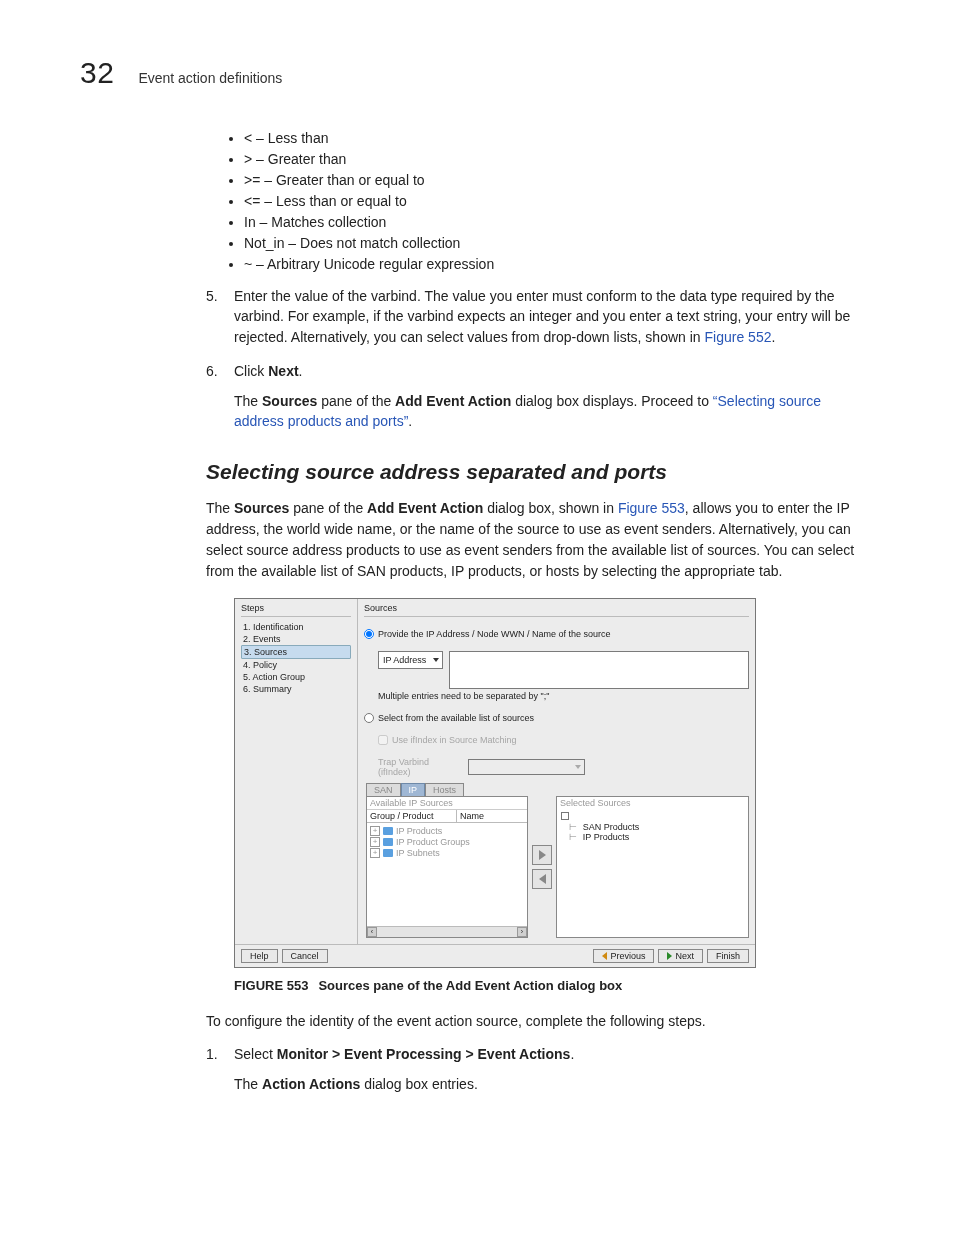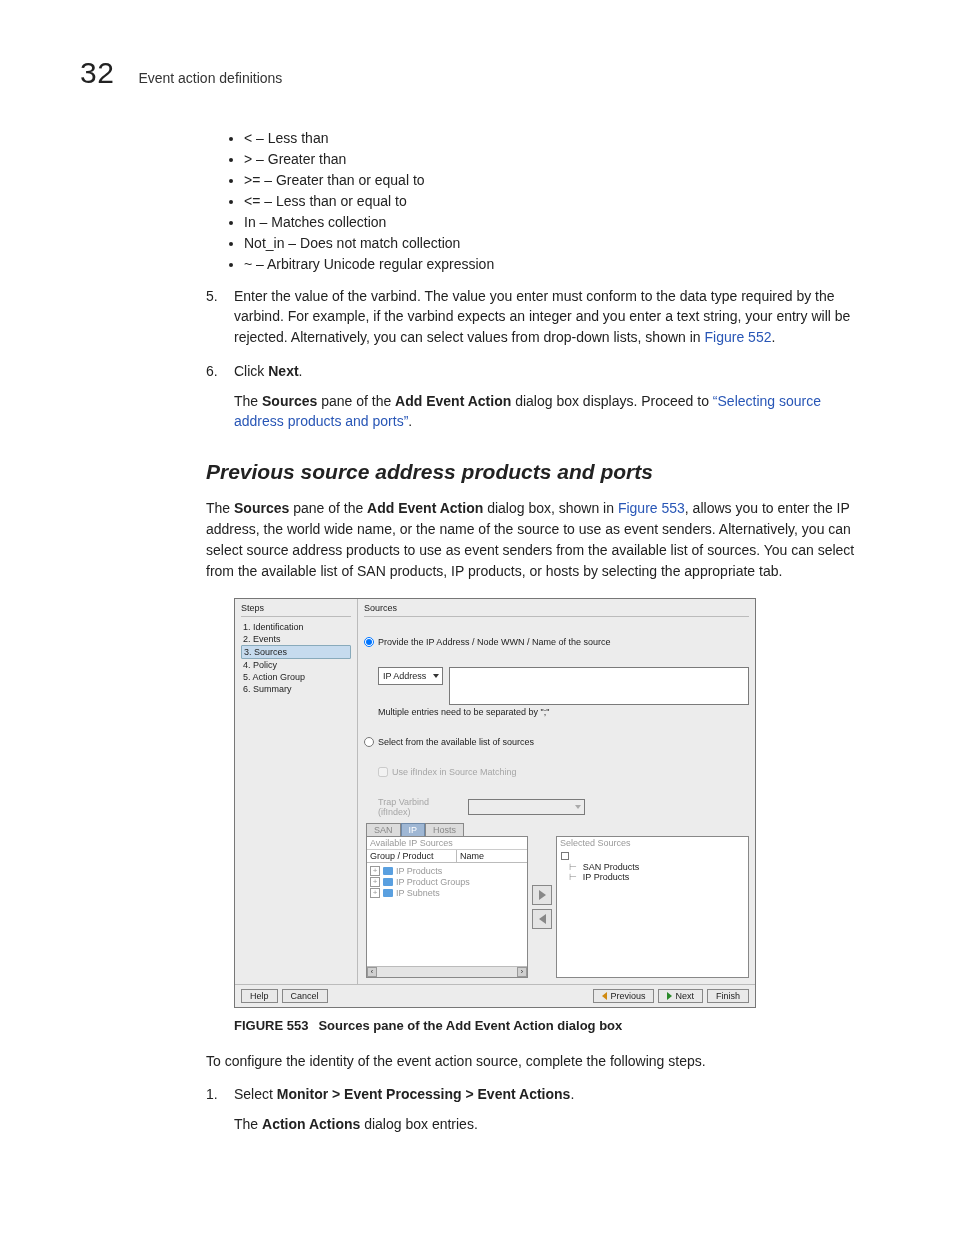--- a/index.html
+++ b/index.html
@@ -120,21 +120,21 @@
   }
 
   .dialog .src-pane {
     flex: 1;
     padding: 4px 6px 6px 6px;
   }
   .radio-row, .check-row {
     display: flex;
     align-items: flex-end;
     gap: 4px;
-    margin: 20px 0;
+    margin: 12px 0;
   }
 
   .provide-block {
     display: flex;
     gap: 6px;
     margin: 4px 0 2px 14px;
   }
   .combo {
     display: inline-flex;
     align-items: center;
@@ -327,21 +327,21 @@
         <span>Enter the value of the varbind. The value you enter must conform to the data type required by the varbind. For example, if the varbind expects an integer and you enter a text string, your entry will be rejected. Alternatively, you can select values from drop-down lists, shown in </span><span class="link">Figure 552</span><span>.</span>
       </li>
       <li>
         <span>Click </span><span class="b">Next</span><span>.</span>
         <div class="sub">
           <span>The </span><span class="b">Sources</span><span> pane of the </span><span class="b">Add Event Action</span><span> dialog box displays. Proceed to </span><span class="link">“Selecting source address products and ports”</span><span>.</span>
         </div>
       </li>
     </ol>
 
-    <h2 class="section">Previous source address products and ports</h2>
+    <h2 class="section">Selecting source address separated and ports</h2>
 
     <p class="para">
       <span>The </span><span class="b">Sources</span><span> pane of the </span><span class="b">Add Event Action</span><span> dialog box, shown in </span><span class="link">Figure 553</span><span>, allows you to enter the IP address, the world wide name, or the name of the source to use as event senders. Alternatively, you can select source address products to use as event senders from the available list of sources. You can select from the available list of SAN products, IP products, or hosts by selecting the appropriate tab.</span>
     </p>
 
     <div class="figure-wrap">
       <div class="dialog">
         <div class="top">
           <div class="steps-pane">
             <div class="hdr">Steps</div>

